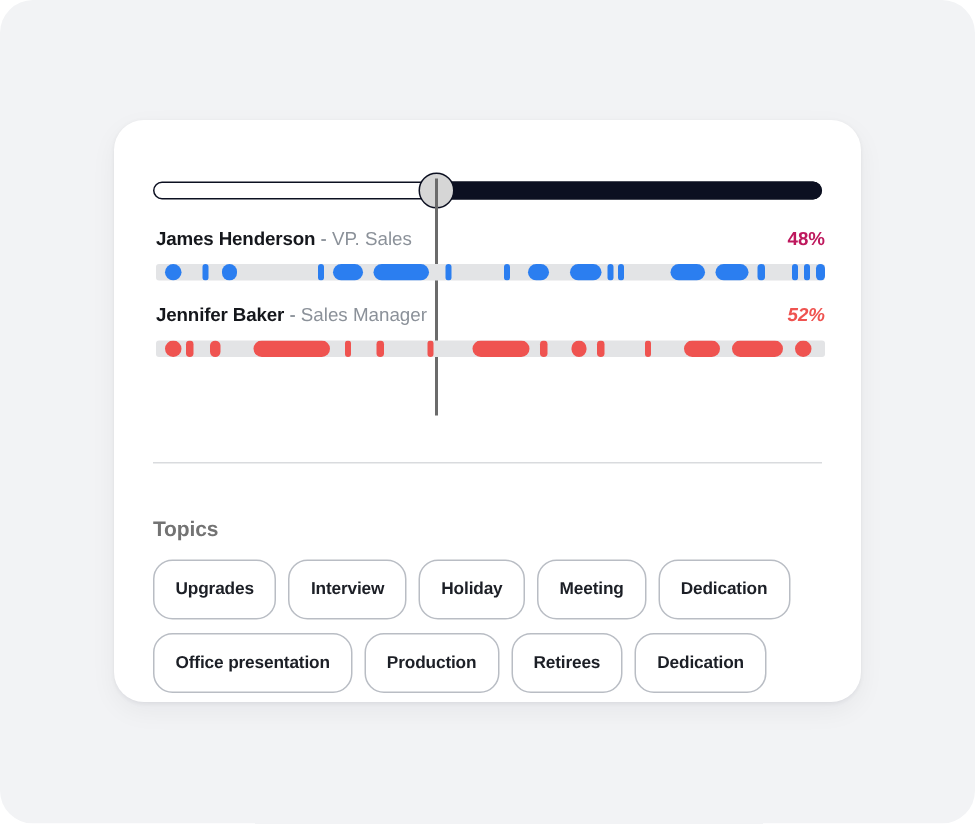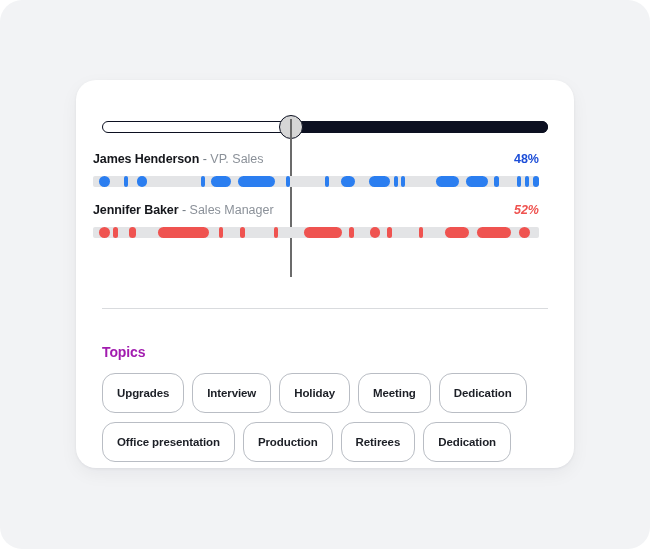--- a/index.html
+++ b/index.html
@@ -76,21 +76,21 @@
     left: 214px;
     top: 46px;
     width: 2px;
     height: 151px;
     background: #6b6b6b;
   }
 
   
   .person {
     position: absolute;
-    left: 17px;
+    left: 28px;
     width: 446px;
   }
   .person-head {
     display: flex;
     align-items: baseline;
     justify-content: space-between;
     height: 18px;
     margin-bottom: 8px;
   }
   .person-label { font-size: 12.5px; line-height: 18px; white-space: nowrap; }
@@ -124,21 +124,21 @@
     background: #d9dbde;
   }
 
   
   .topics-title {
     position: absolute;
     left: 26px;
     top: 264px;
     font-size: 14px;
     font-weight: bold;
-    color: #a21caf;
+    color: #737373;
     letter-spacing: -0.1px;
   }
   .chips {
     position: absolute;
     left: 26px;
     top: 293px;
     width: 452px;
     display: flex;
     flex-wrap: wrap;
     gap: 9px 8px;
@@ -173,21 +173,21 @@
       <div class="slider-handle">
         <div class="handle-notch"></div>
       </div>
     </div>
     <div class="playhead"></div>
 
     <div id="people-host">
         <div class="person" style="top: 70px;">
           <div class="person-head">
             <div class="person-label"><span class="person-name">James Henderson</span><span class="person-sep"> - </span><span class="person-role">VP. Sales</span></div>
-            <div class="person-pct" style="color: #1d4ed8; margin-left: 38px;">48%</div>
+            <div class="person-pct" style="color: #be185d; margin-left: 38px;">48%</div>
           </div>
           <div class="act-bar" style="background: rgb(227, 228, 230);">
             <div class="seg" style="left: 1.3%; width: 2.6%; background: rgb(43, 126, 240);"></div>
             <div class="seg" style="left: 7%; width: 0.9%; background: rgb(43, 126, 240);"></div>
             <div class="seg" style="left: 9.8%; width: 2.4%; background: rgb(43, 126, 240);"></div>
             <div class="seg" style="left: 24.3%; width: 0.9%; background: rgb(43, 126, 240);"></div>
             <div class="seg" style="left: 26.5%; width: 4.5%; background: rgb(43, 126, 240);"></div>
             <div class="seg" style="left: 32.6%; width: 8.2%; background: rgb(43, 126, 240);"></div>
             <div class="seg" style="left: 43.2%; width: 0.9%; background: rgb(43, 126, 240);"></div>
             <div class="seg" style="left: 52%; width: 0.9%; background: rgb(43, 126, 240);"></div>

